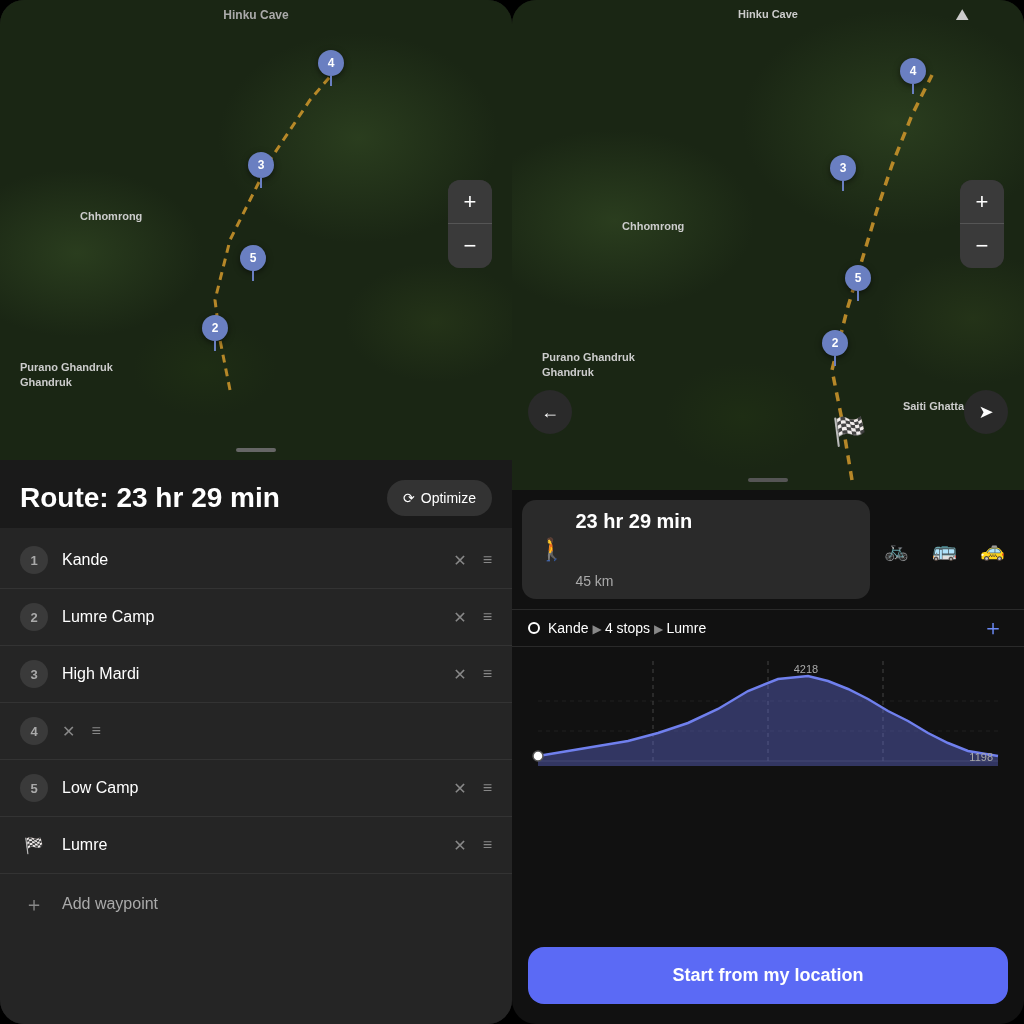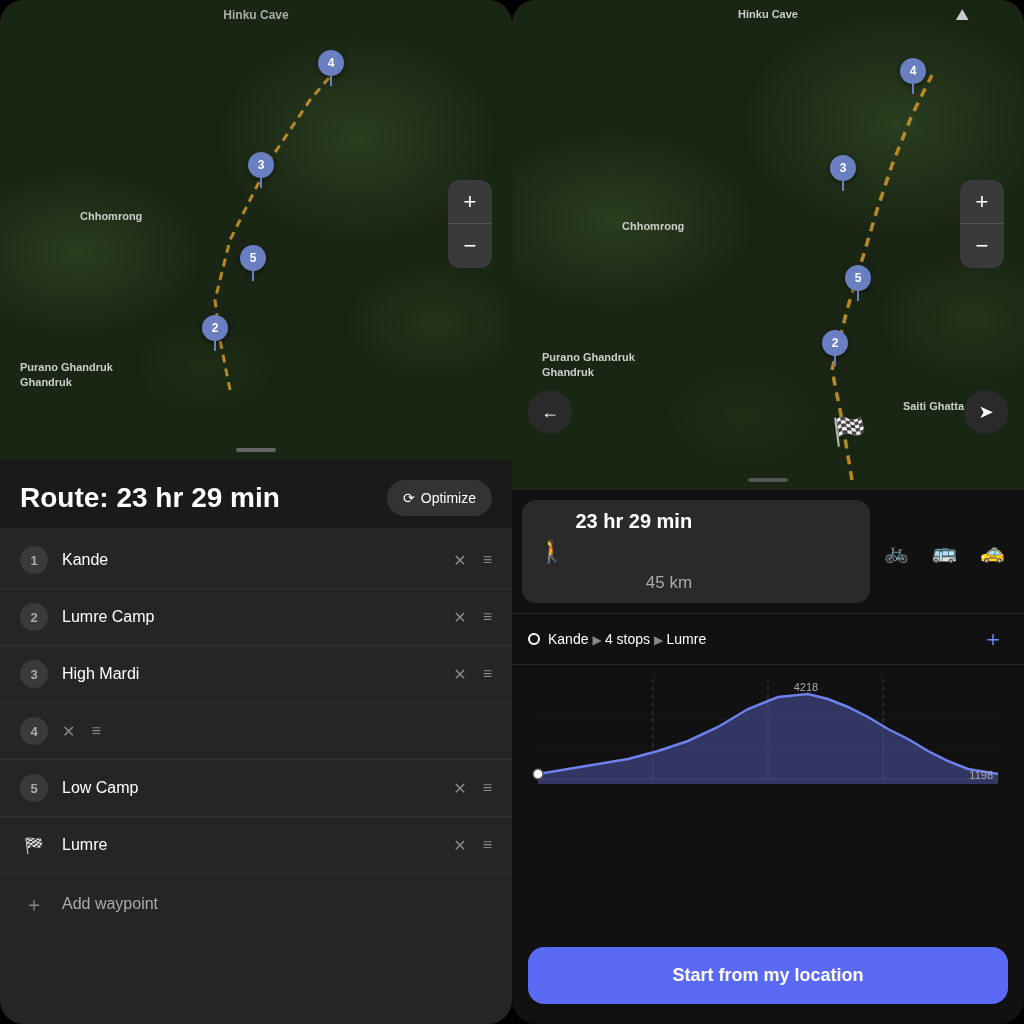--- a/index.html
+++ b/index.html
@@ -345,41 +345,40 @@
       gap: 40px;
     }
 
     .time-main {
       font-size: 20px;
       font-weight: 700;
       color: #fff;
     }
 
     .time-dist {
-      font-size: 17px;
+      font-size: 14px;
       color: #aaa;
-      text-align: right;
     }
 
     .transport-icon {
       width: 42px;
       height: 42px;
       display: flex;
       align-items: center;
       justify-content: center;
       font-size: 20px;
       color: #888;
       cursor: pointer;
     }
 
     
     .route-info-bar {
       display: flex;
       align-items: center;
-      padding: 10px 16px;
+      padding: 3px 16px;
       background: #111;
       border-top: 1px solid #2a2a2a;
       border-bottom: 1px solid #2a2a2a;
       gap: 8px;
     }
 
     .route-dot {
       width: 12px;
       height: 12px;
       border-radius: 50%;

